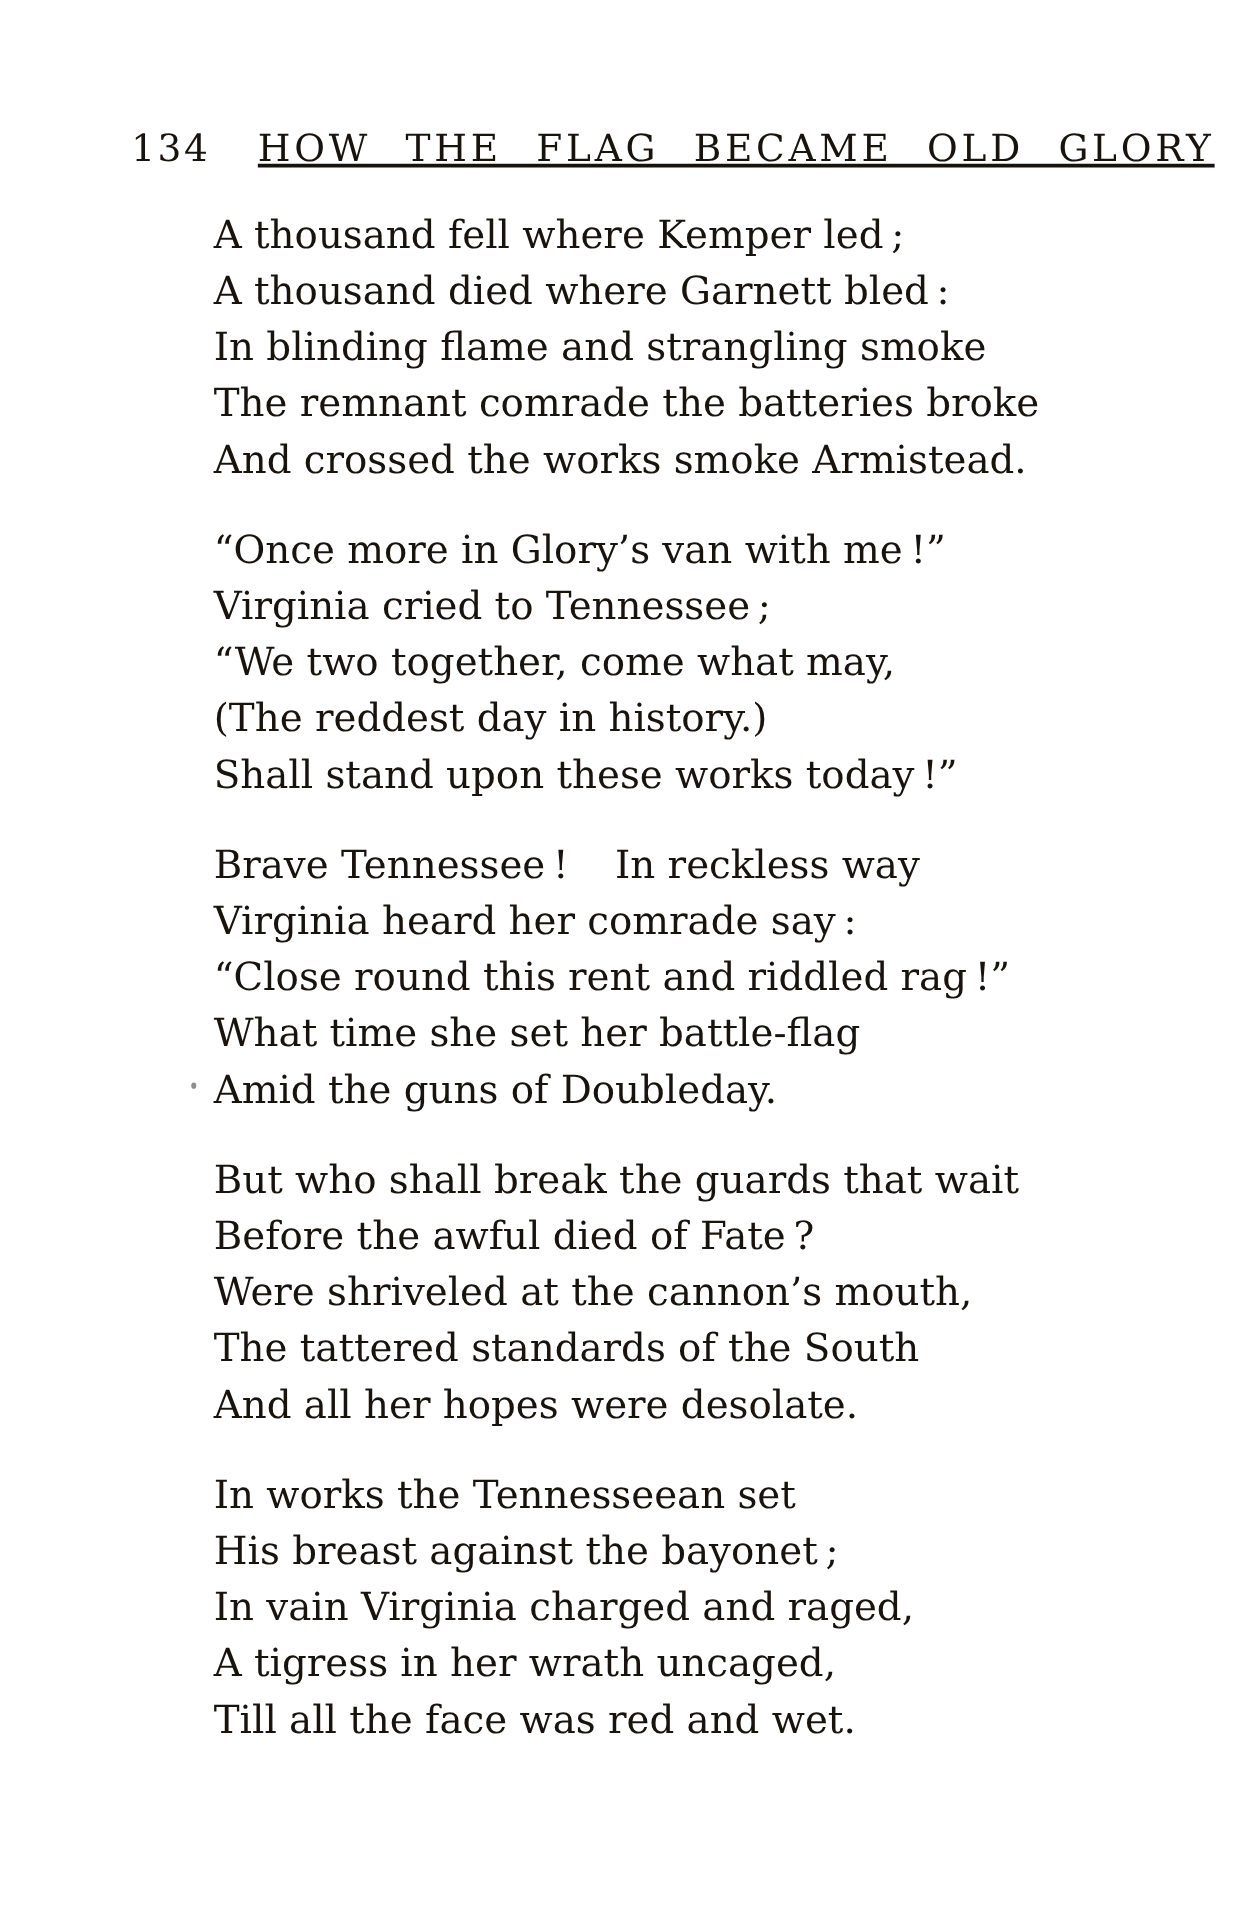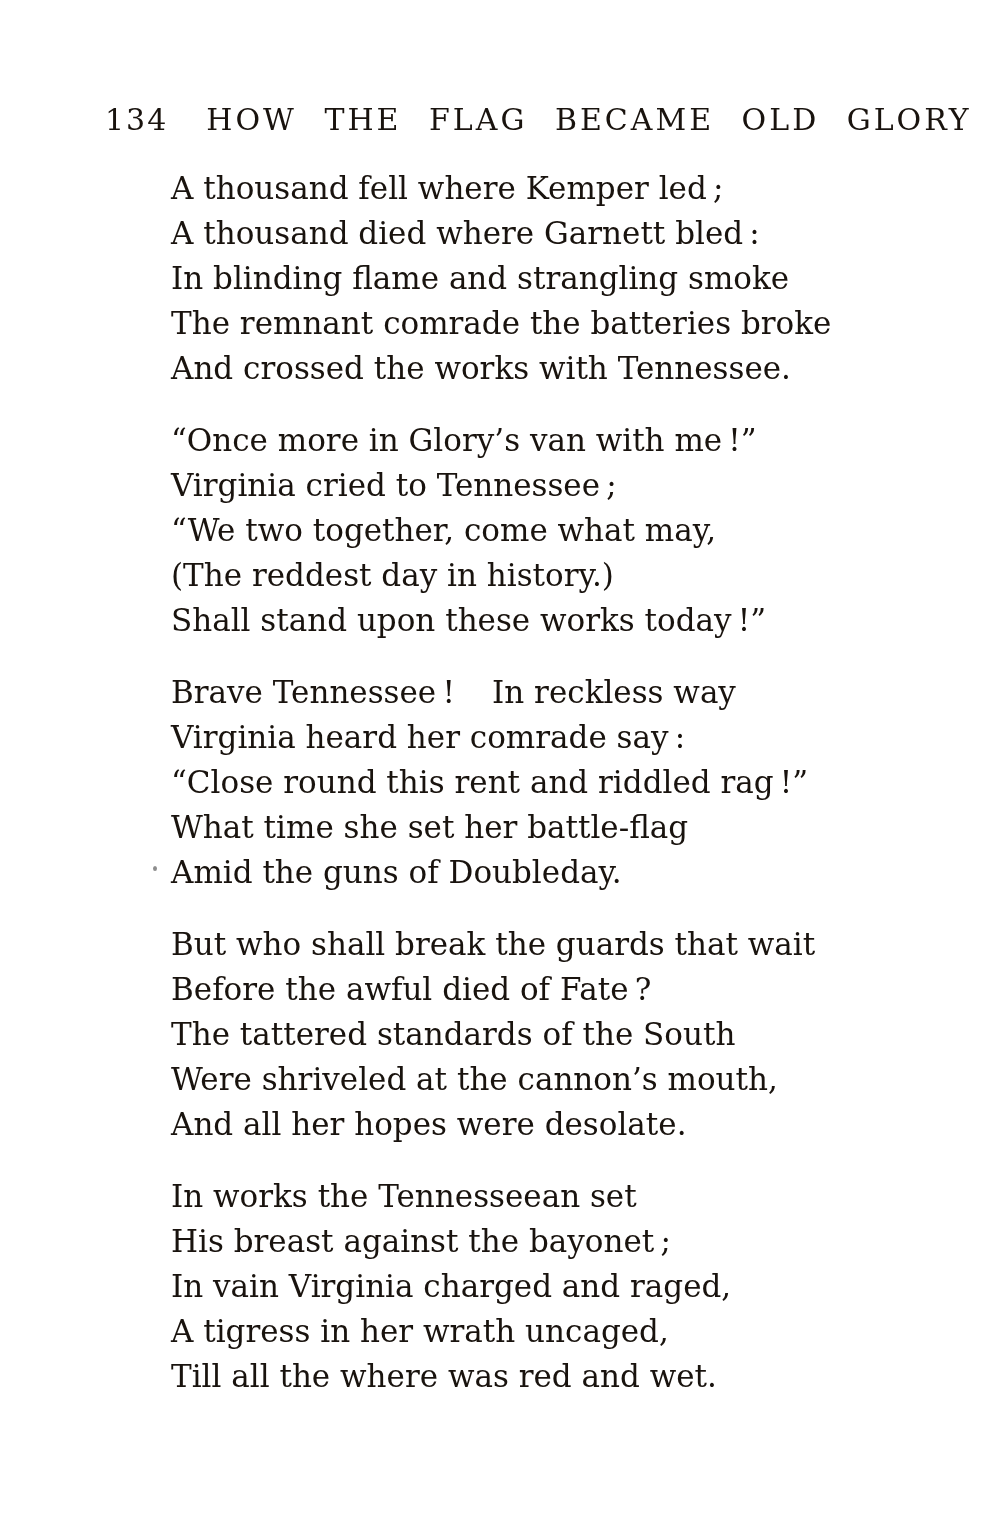--- a/index.html
+++ b/index.html
@@ -28,20 +28,21 @@
     font-size: 30px;
     letter-spacing: 2px;
     white-space: pre;
   }
   .title {
     margin-left: 38px;
     font-size: 30px;
     letter-spacing: 3px;
     word-spacing: 15px;
     white-space: pre;
+    text-decoration: underline;
   }
   .poem {
     position: absolute;
     top: 166px;
     left: 171px;
     right: 40px;
     font-size: 31px;
     line-height: 45px;
   }
   .stanza {
@@ -69,47 +70,47 @@
     <span class="pagenum">134</span>
     <span class="title">HOW THE FLAG BECAME OLD GLORY</span>
   </header>
 
   <main class="poem" id="poem">
       <div class="stanza">
         <div class="line">A thousand fell where Kemper led ;</div>
         <div class="line">A thousand died where Garnett bled :</div>
         <div class="line">In blinding flame and strangling smoke</div>
         <div class="line">The remnant comrade the batteries broke</div>
-        <div class="line">And crossed the works with Tennessee.</div>
+        <div class="line">And crossed the works smoke Armistead.</div>
       </div>
       <div class="stanza">
         <div class="line">“Once more in Glory’s van with me !”</div>
         <div class="line">Virginia cried to Tennessee ;</div>
         <div class="line">“We two together, come what may,</div>
         <div class="line">(The reddest day in history.)</div>
         <div class="line">Shall stand upon these works today !”</div>
       </div>
       <div class="stanza">
         <div class="line">Brave Tennessee !  In reckless way</div>
         <div class="line">Virginia heard her comrade say :</div>
         <div class="line">“Close round this rent and riddled rag !”</div>
         <div class="line">What time she set her battle-flag</div>
         <div class="line">Amid the guns of Doubleday.</div>
       </div>
       <div class="stanza">
         <div class="line">But who shall break the guards that wait</div>
         <div class="line">Before the awful died of Fate ?</div>
+        <div class="line">Were shriveled at the cannon’s mouth,</div>
         <div class="line">The tattered standards of the South</div>
-        <div class="line">Were shriveled at the cannon’s mouth,</div>
         <div class="line">And all her hopes were desolate.</div>
       </div>
       <div class="stanza">
         <div class="line">In works the Tennesseean set</div>
         <div class="line">His breast against the bayonet ;</div>
         <div class="line">In vain Virginia charged and raged,</div>
         <div class="line">A tigress in her wrath uncaged,</div>
-        <div class="line">Till all the where was red and wet.</div>
+        <div class="line">Till all the face was red and wet.</div>
       </div>
     </main>
 
   <span class="speck"></span>
 
 </div>
 
 </body></html>

